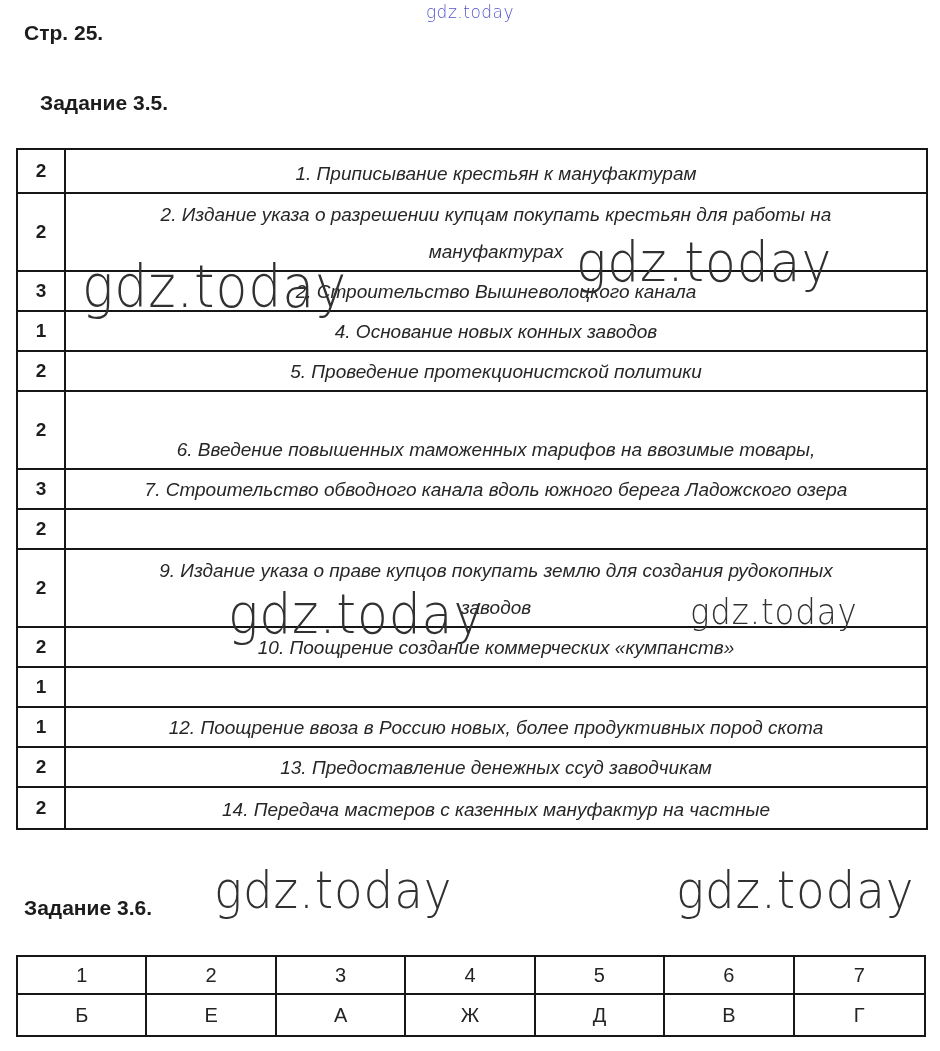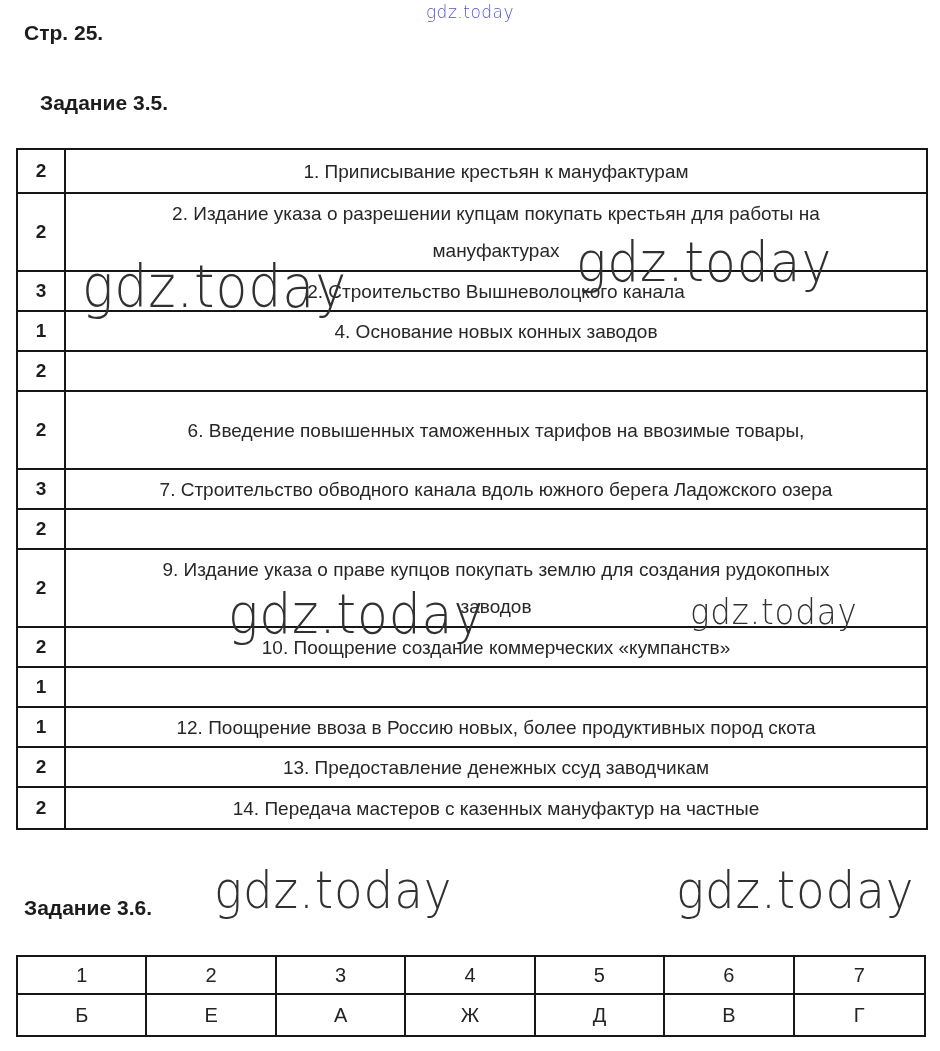--- a/index.html
+++ b/index.html
@@ -57,25 +57,26 @@
     align-items: center;
     justify-content: center;
     font-size: 19px;
     font-weight: bold;
     color: #1d1d1d;
   }
   .t1-text {
     flex: 1;
     display: flex;
     flex-direction: column;
-    justify-content: center;
+    justify-content: flex-end;
     align-items: center;
     font-size: 19px;
     color: #272727;
     padding: 0 6px;
+    font-style: italic;
   }
   .t1-text .line {
     line-height: 37px;
     text-align: center;
     white-space: nowrap;
   }
 
   
   #table2 {
     position: absolute;
@@ -165,20 +166,23 @@
         </div>
       </div>
       <div class="t1-row">
         <div class="t1-score">1</div>
         <div class="t1-text">
           <div class="line">4. Основание новых конных заводов</div>
         </div>
       </div>
       <div class="t1-row">
         <div class="t1-score">2</div>
+        <div class="t1-text">
+          <div class="line">5. Проведение протекционистской политики</div>
+        </div>
       </div>
       <div class="t1-row tall">
         <div class="t1-score">2</div>
         <div class="t1-text">
           <div class="line">6. Введение повышенных таможенных тарифов на ввозимые товары,</div>
         </div>
       </div>
       <div class="t1-row">
         <div class="t1-score">3</div>
         <div class="t1-text">

